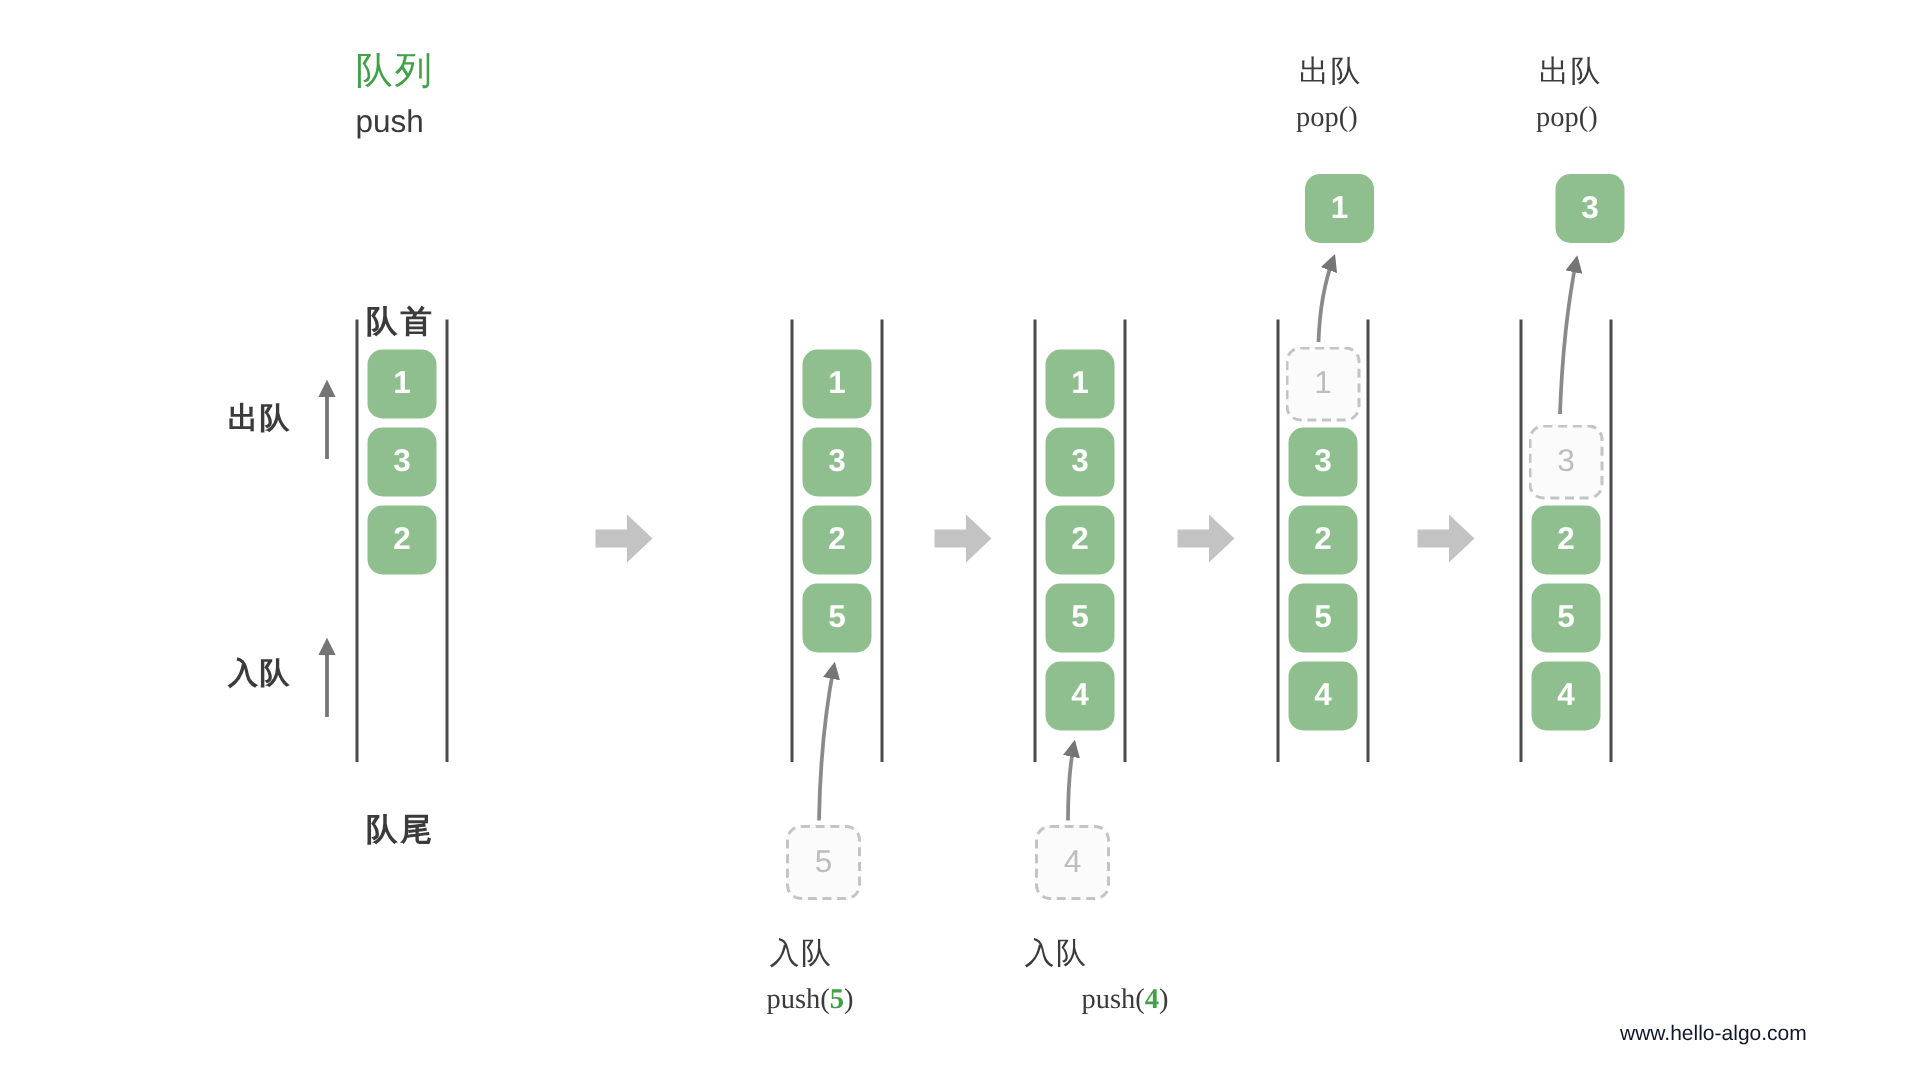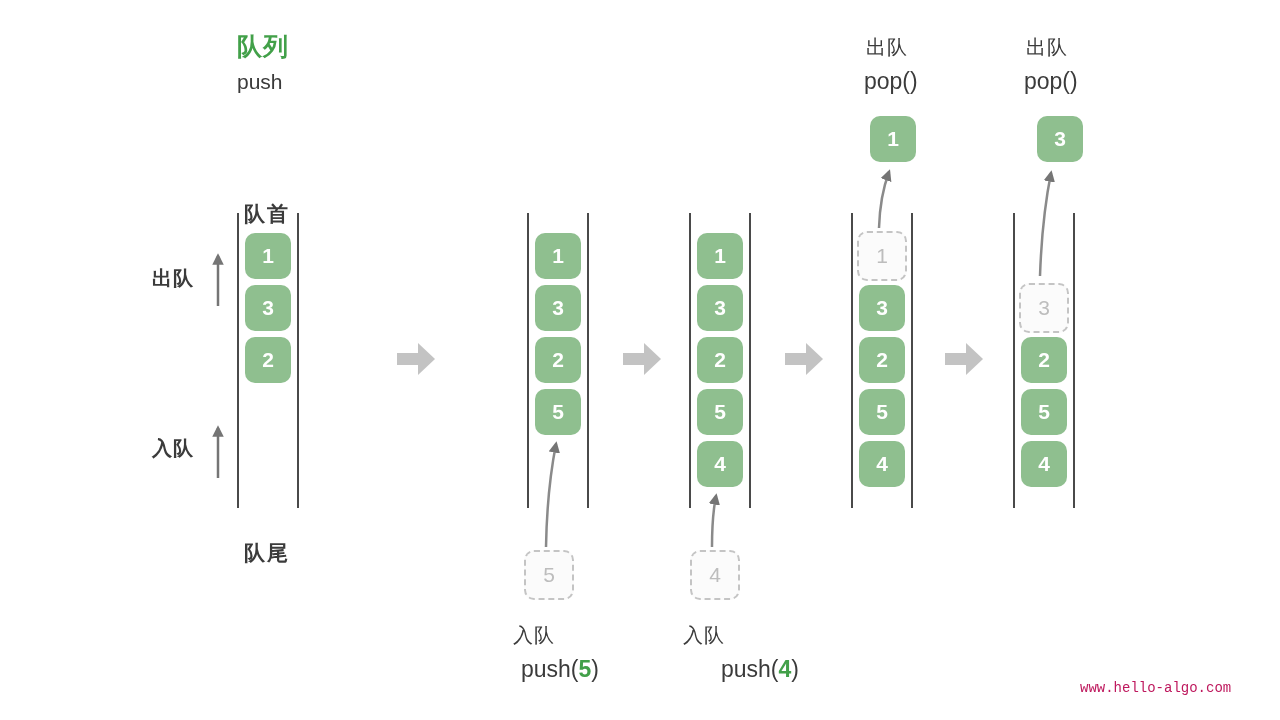--- a/index.html
+++ b/index.html
@@ -3,41 +3,41 @@
 <meta charset="utf-8">
 <style>
   html,body{margin:0;padding:0;background:#ffffff;}
   .canvas{
     position:relative;width:1280px;height:720px;background:#ffffff;overflow:hidden;
     font-family:"Liberation Sans","DejaVu Sans",sans-serif;color:#3b3b3b;
   }
   .abs{position:absolute;}
   .overlay{position:absolute;left:0;top:0;width:1280px;height:720px;pointer-events:none;}
 
-  .title-zh{font-size:25px;font-weight:bold;color:#42A049;letter-spacing:1px;}
+  .title-zh{font-size:25px;font-weight:normal;color:#42A049;letter-spacing:1px;}
   .title-en{font-size:21px;color:#3a3a3a;}
 
   .side-label{font-size:20px;font-weight:bold;color:#3b3b3b;letter-spacing:1px;}
   .end-label{font-size:21px;font-weight:bold;color:#3b3b3b;letter-spacing:2px;}
 
   .qbox{
     position:absolute;width:46px;height:46px;border-radius:10px;background:#8FBF8F;
     display:flex;align-items:center;justify-content:center;
     color:#ffffff;font-size:21px;font-weight:600;
   }
   .ghost{
     position:absolute;width:46px;height:46px;border-radius:10px;background:#fbfbfb;
     border:2px dashed #c4c4c4;box-sizing:border-box;
     display:flex;align-items:center;justify-content:center;
     color:#bdbdbd;font-size:21px;font-weight:500;
   }
   .op-zh{font-size:20px;color:#3b3b3b;letter-spacing:1px;}
-  .op-code{font-family:Liberation Sans, sans-serif;font-size:23px;color:#3b3b3b;white-space:nowrap;}
+  .op-code{font-family:Liberation Serif, serif;font-size:19px;color:#3b3b3b;white-space:nowrap;}
   .op-code .arg{color:#42A049;font-weight:bold;}
-  .watermark{font-family:Liberation Mono, monospace;font-size:14px;color:#be185d;}
+  .watermark{font-family:Liberation Sans, sans-serif;font-size:14px;color:#0f172a;}
 </style>
 </head>
 <body>
 
 <div class="canvas">
 
   <svg class="overlay" viewBox="0 0 1280 720" xmlns="http://www.w3.org/2000/svg">
     <defs>
       <marker id="arrowhead" viewBox="0 0 10 10" refX="7.5" refY="5" markerWidth="4.6" markerHeight="4.6" orient="auto">
         <path d="M0,0 L10,5 L0,10 z" fill="#757575"></path>
@@ -110,21 +110,21 @@
   <div class="qbox" style="left:859px;top:441px;">4</div>
   <div class="qbox" style="left:870px;top:116px;">1</div>
 
   <div class="ghost" style="left:1019px;top:283px;width:50px;height:50px;">3</div>
   <div class="qbox" style="left:1021px;top:337px;">2</div>
   <div class="qbox" style="left:1021px;top:389px;">5</div>
   <div class="qbox" style="left:1021px;top:441px;">4</div>
   <div class="qbox" style="left:1037px;top:116px;">3</div>
 
   <div class="abs op-zh" style="left:513px;top:622px;">入队</div>
-  <div class="abs op-code" style="left:511px;top:656px;margin-left:10px;"><span>push(</span><span class="arg">5</span><span>)</span></div>
+  <div class="abs op-code" style="left:511px;top:656px;"><span>push(</span><span class="arg">5</span><span>)</span></div>
 
   <div class="abs op-zh" style="left:683px;top:622px;">入队</div>
   <div class="abs op-code" style="left:721px;top:656px;"><span>push(</span><span class="arg">4</span><span>)</span></div>
 
   <div class="abs op-zh" style="left:866px;top:34px;">出队</div>
   <div class="abs op-code" style="left:864px;top:68px;">pop()</div>
 
   <div class="abs op-zh" style="left:1026px;top:34px;">出队</div>
   <div class="abs op-code" style="left:1024px;top:68px;">pop()</div>
 

